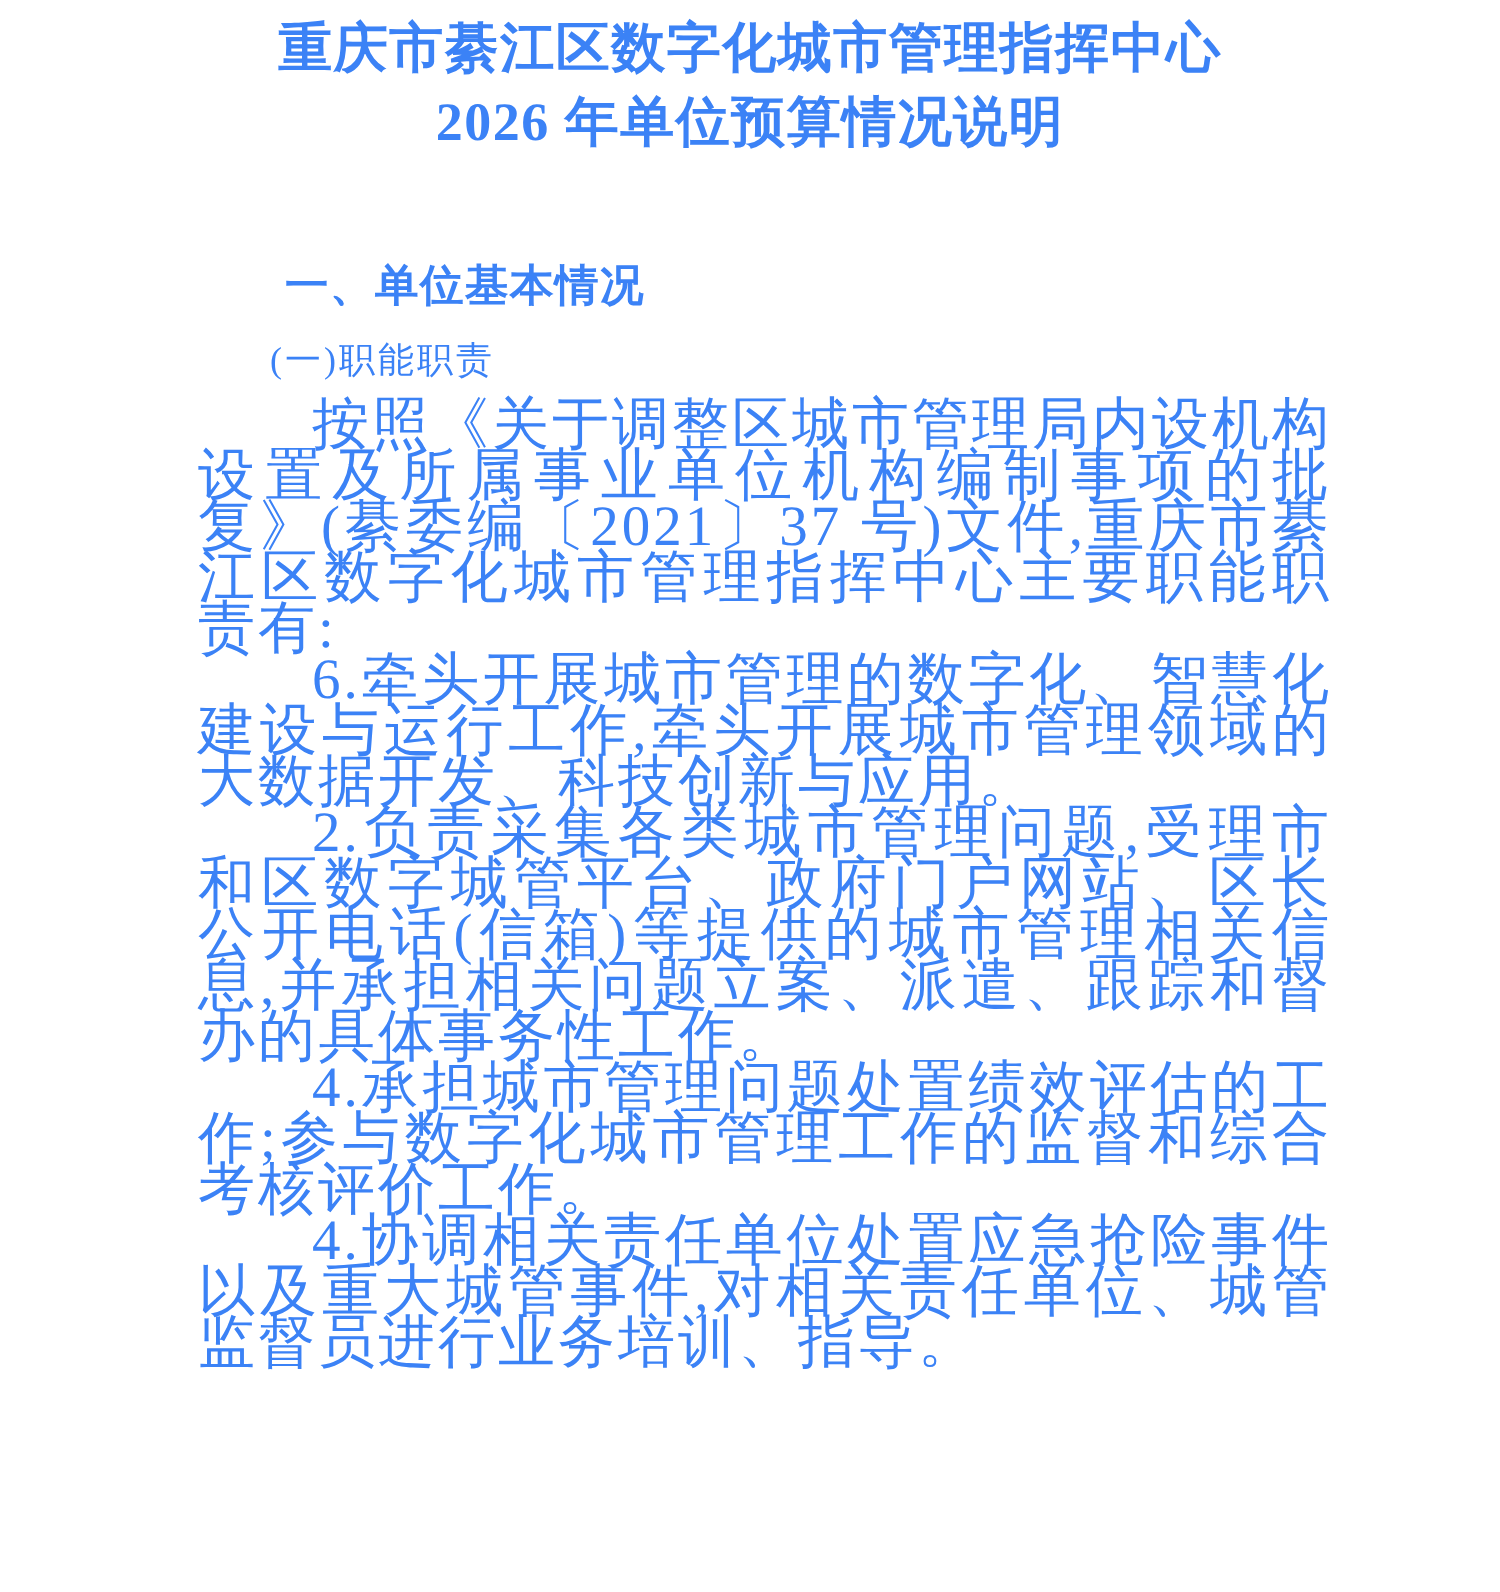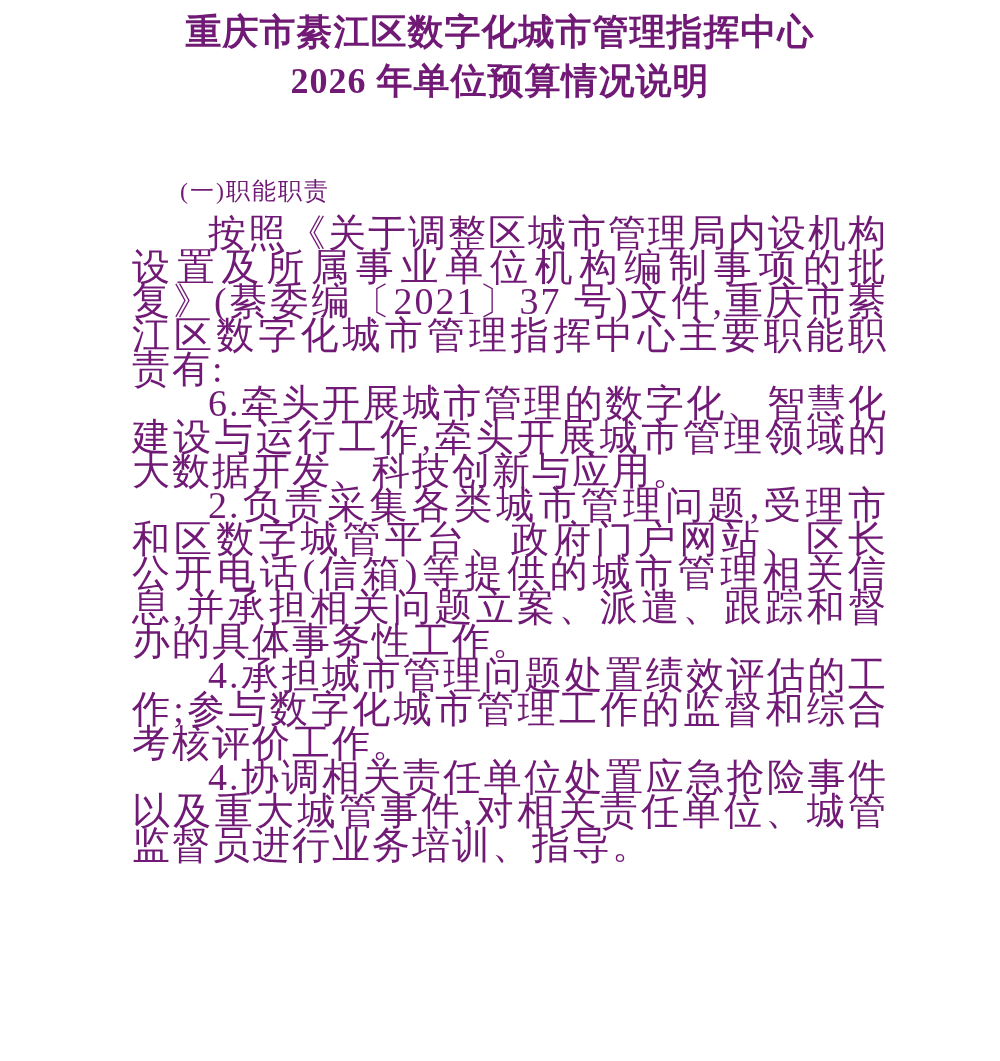--- a/index.html
+++ b/index.html
@@ -5,21 +5,21 @@
   html, body {
     margin: 0;
     padding: 0;
     background: #ffffff;
   }
   .page {
     position: relative;
     width: 1000px;
     height: 1061px;
     background: #ffffff;
-    color: #701a75;
+    color: #3b82f6;
     overflow: hidden;
     box-sizing: border-box;
     font-family: "Liberation Serif", "DejaVu Serif", serif;
   }
   .doc-title {
     padding-top: 8px;
     text-align: center;
     font-weight: bold;
     font-size: 36px;
     line-height: 49px;
@@ -62,20 +62,21 @@
 
 <div class="page">
 
   <header class="doc-title">
     <div class="title-line">重庆市綦江区数字化城市管理指挥中心</div>
     <div class="title-line">2026 年单位预算情况说明</div>
   </header>
 
   <main class="doc-body">
 
+    <h2 class="section-heading">一、单位基本情况</h2>
 
     <h3 class="subsection-heading">(一)职能职责</h3>
 
     <p class="para">按照《关于调整区城市管理局内设机构设置及所属事业单位机构编制事项的批复》(綦委编〔2021〕37 号)文件,重庆市綦江区数字化城市管理指挥中心主要职能职责有:</p>
 
     <p class="para">6.牵头开展城市管理的数字化、智慧化建设与运行工作,牵头开展城市管理领域的大数据开发、科技创新与应用。</p>
 
     <p class="para">2.负责采集各类城市管理问题,受理市和区数字城管平台、政府门户网站、区长公开电话(信箱)等提供的城市管理相关信息,并承担相关问题立案、派遣、跟踪和督办的具体事务性工作。</p>
 
     <p class="para">4.承担城市管理问题处置绩效评估的工作;参与数字化城市管理工作的监督和综合考核评价工作。</p>

